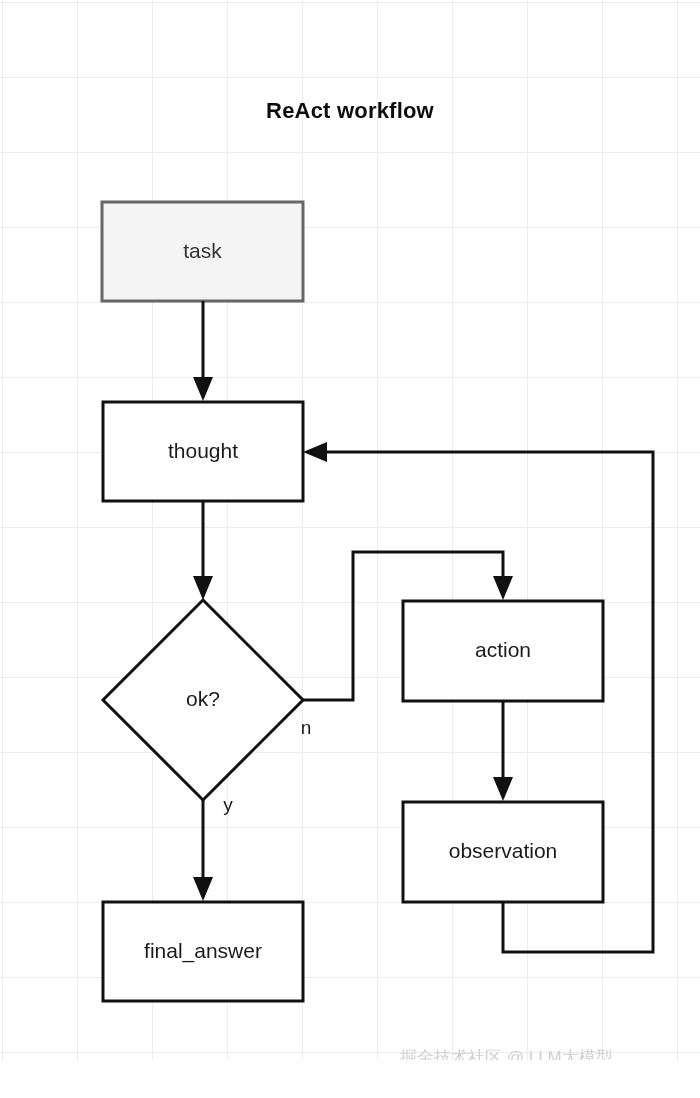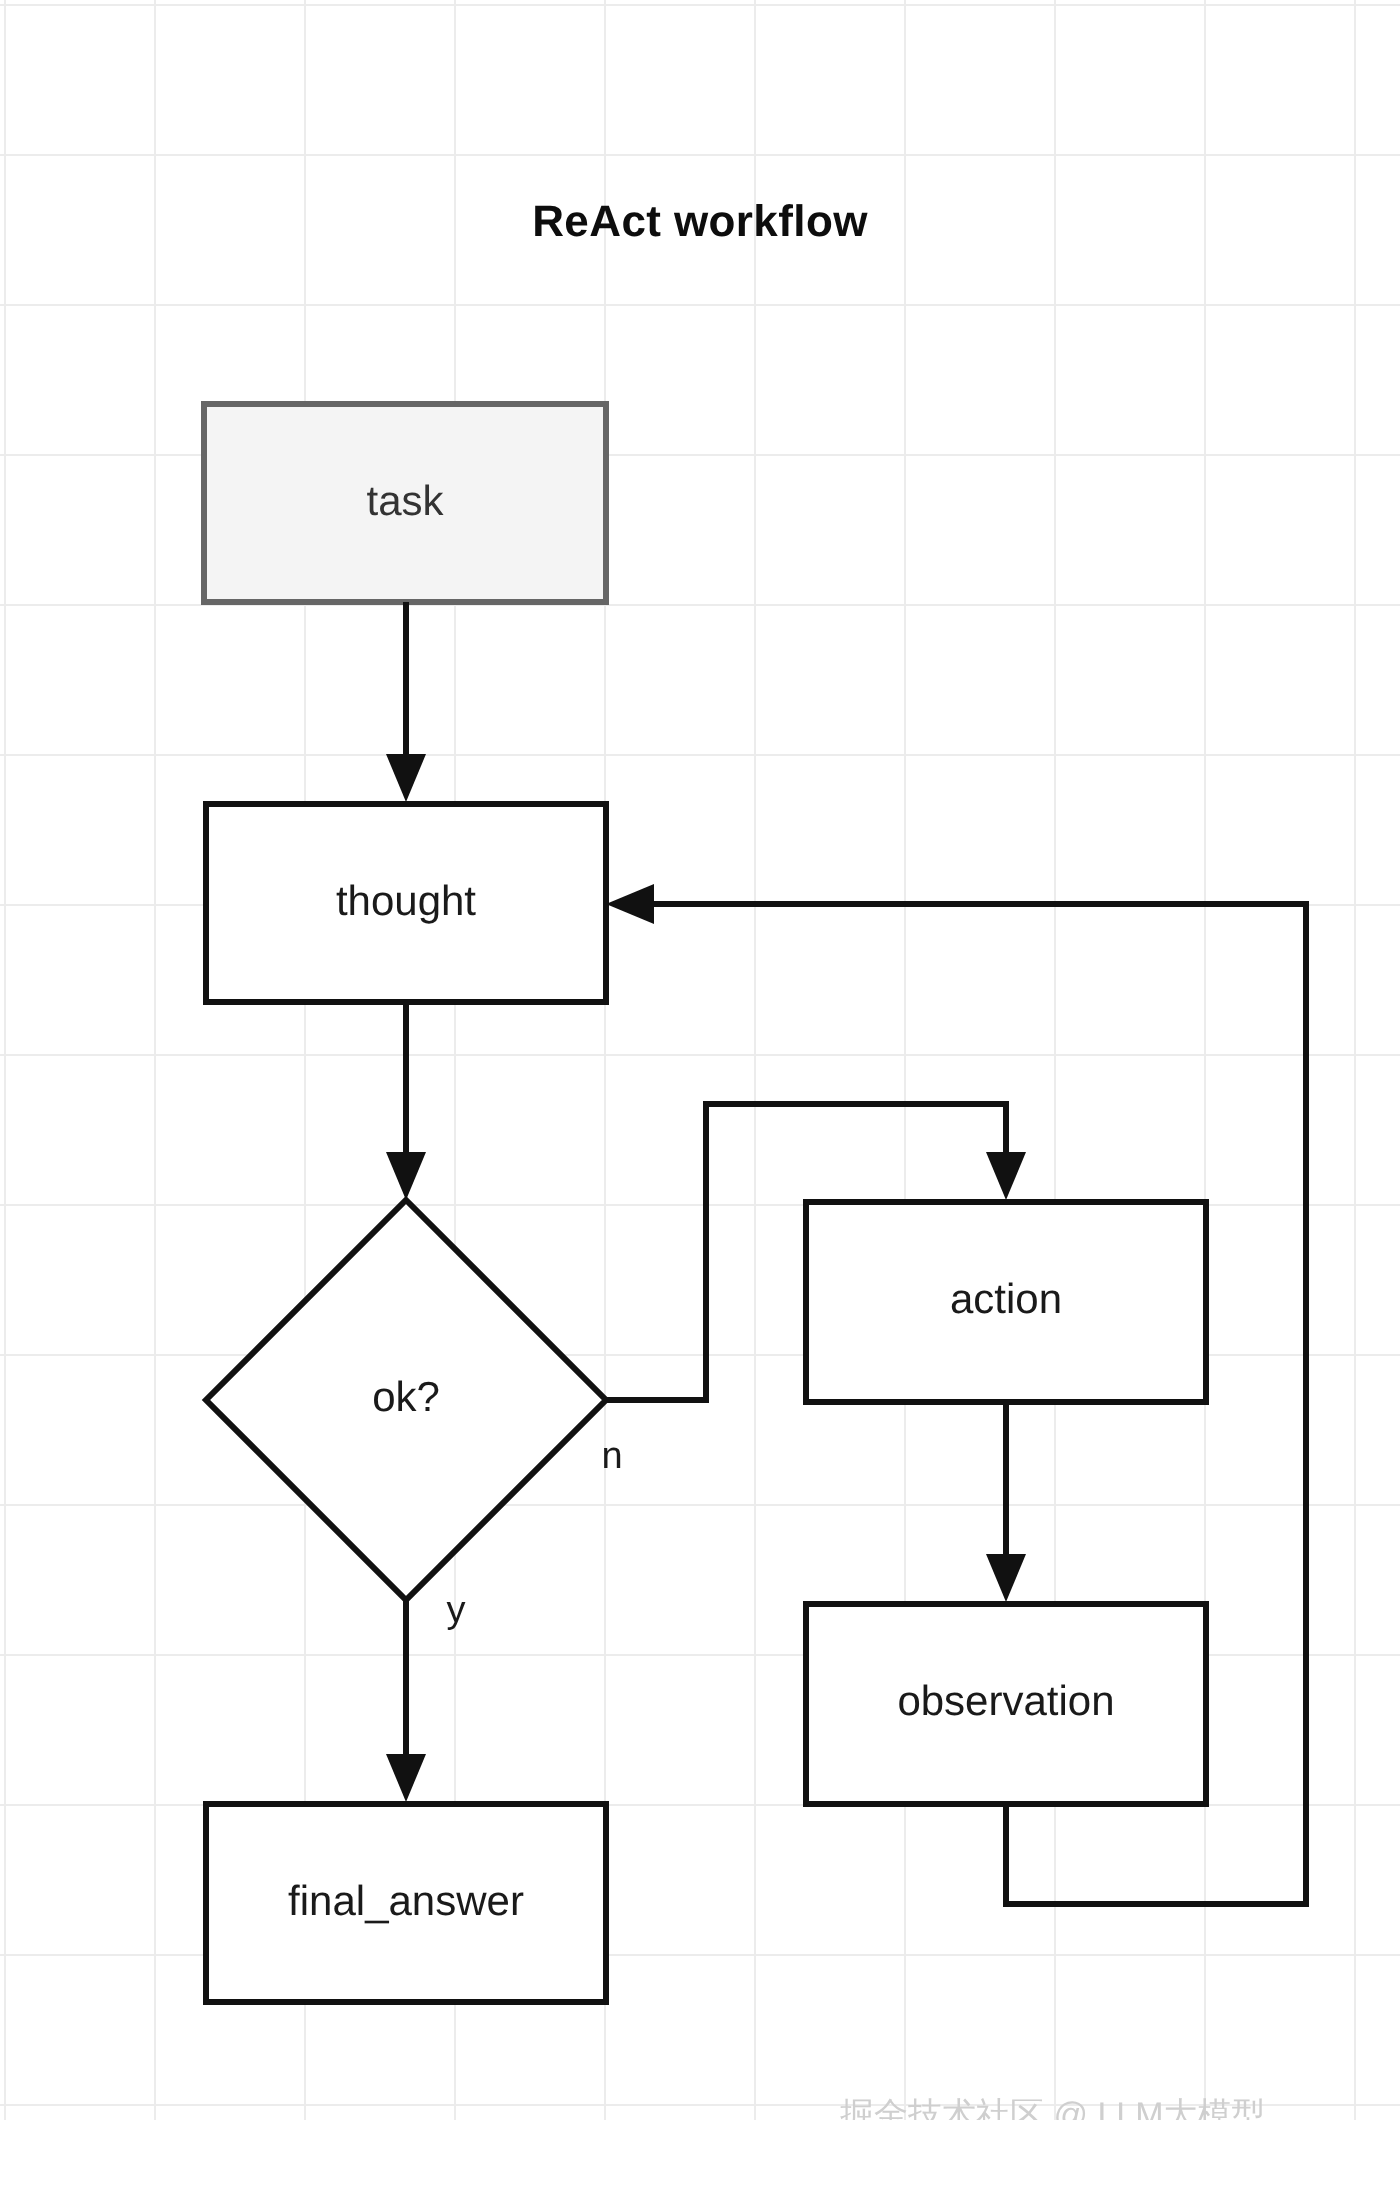--- a/index.html
+++ b/index.html
@@ -58,21 +58,20 @@
   }
   .watermark {
     position: absolute;
     left: 400px;
     top: 1046px;
     font-family: "Liberation Sans", sans-serif;
     font-size: 17px;
     color: #cfcfcf;
     white-space: nowrap;
     user-select: none;
-    margin-left: 20px;
   }
   .flow-box {
     fill: #ffffff;
     stroke: #111111;
     stroke-width: 3;
   }
   .flow-box.start-box {
     fill: #f4f4f4;
     stroke: #666666;
   }

